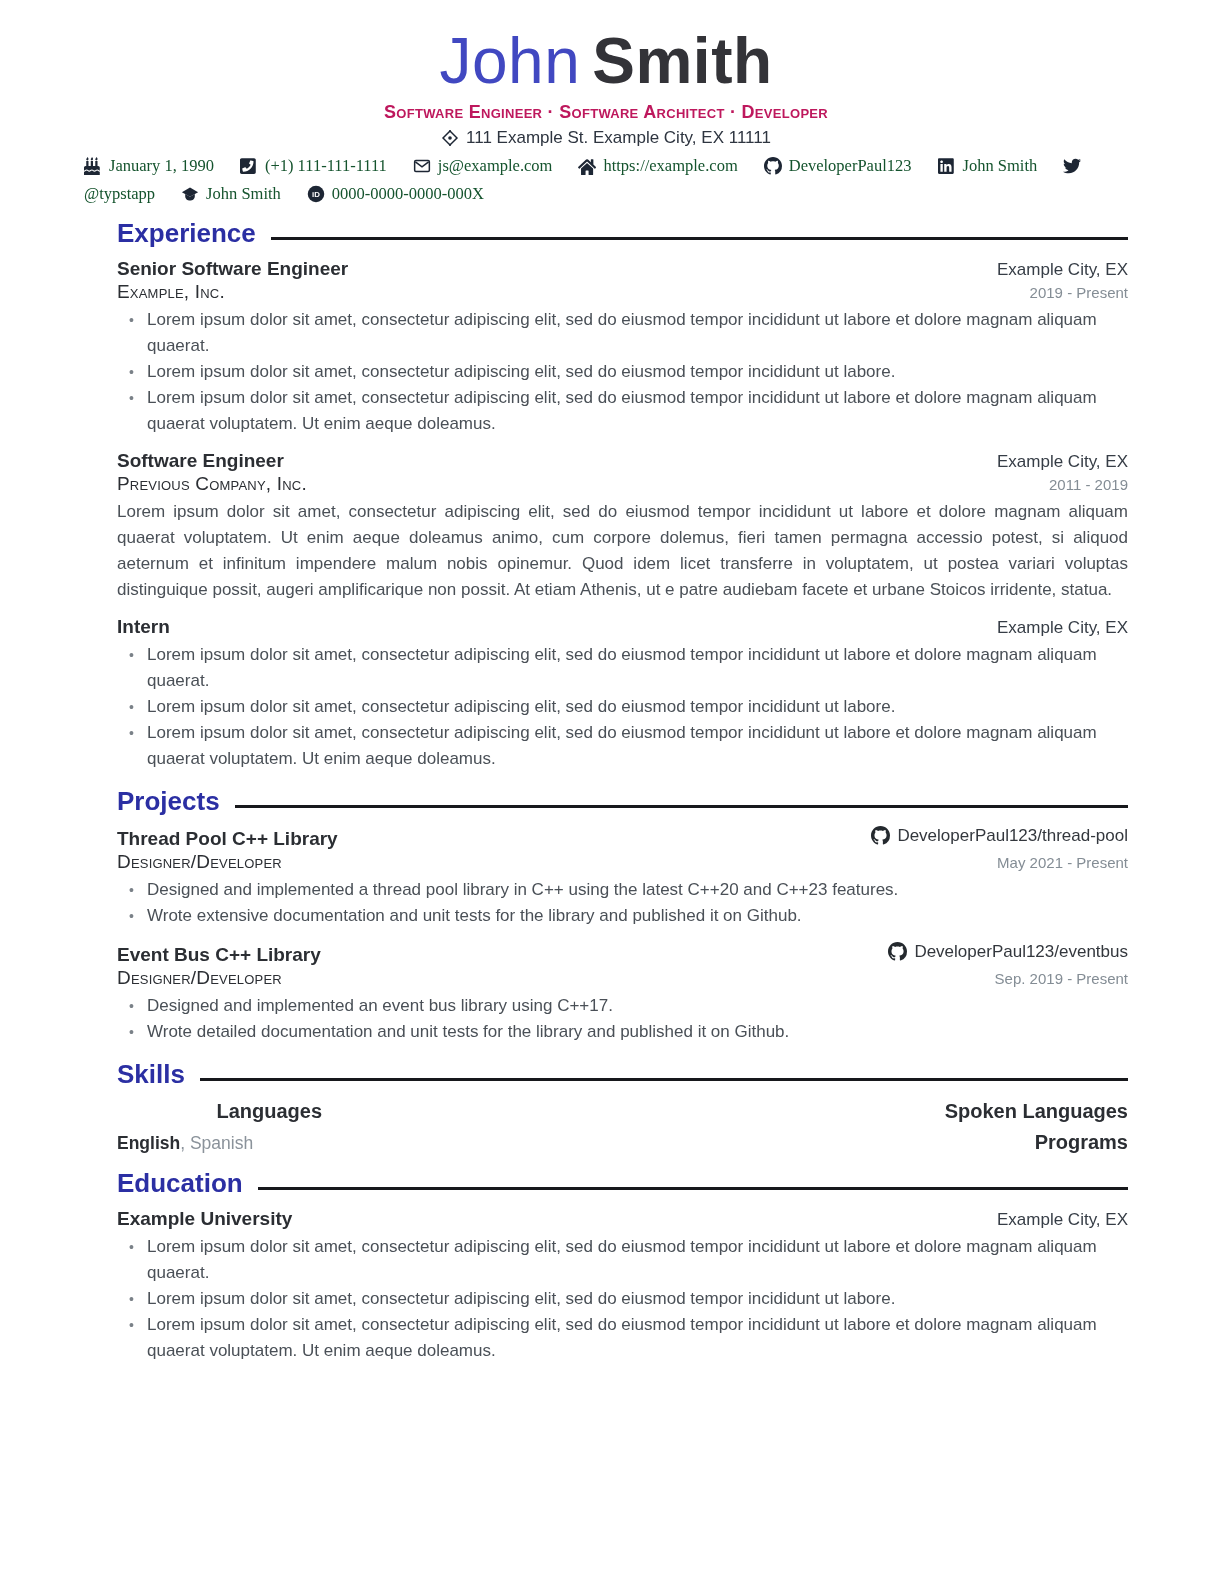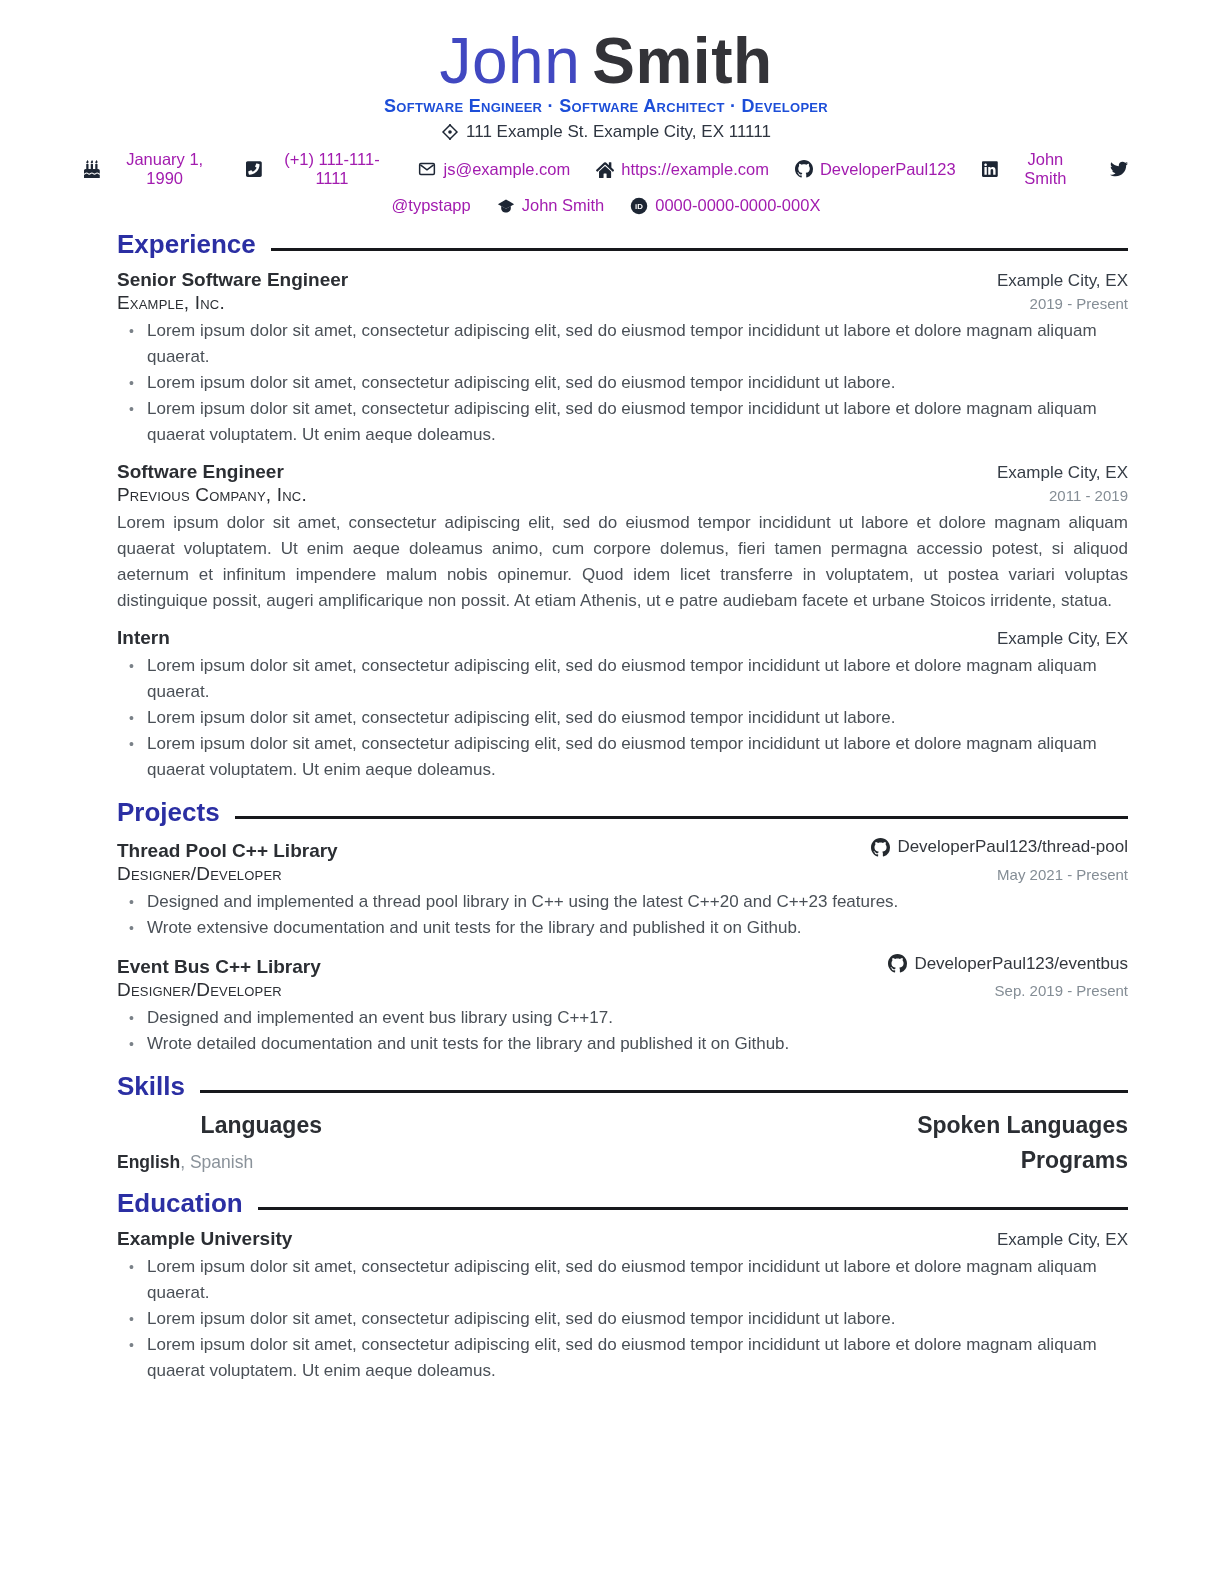--- a/index.html
+++ b/index.html
@@ -9,61 +9,61 @@
     font-family: "Liberation Sans", "DejaVu Sans", sans-serif;
     color: #474d54; overflow: hidden;
     padding: 26px 96px 20px 84px;
   }
   
   .hdr { text-align: center; }
   .name { font-size: 64px; line-height: 1.1; letter-spacing: 0.5px; }
   .name .first { color: #4148c1; font-weight: 200; }
   .name .last  { color: #333338; font-weight: 800; margin-left: 12px; }
   .titles {
-    font-variant: small-caps; font-weight: 600;
-    font-size: 18px; color: #1d4ed8; letter-spacing: 0.3px;
+    margin-top: 6px; font-variant: small-caps; font-weight: 600;
+    font-size: 18px; color: #be185d; letter-spacing: 0.3px;
   }
   .addr {
     margin-top: 5px; font-size: 17px; color: #2e3540;
     display: flex; justify-content: center; align-items: center; gap: 7px;
   }
   .contact-row {
-    margin-top: 8px; display: flex; justify-content: center;
-    align-items: center; gap: 26px; font-size: 16.5px; color: #a21caf;
+    margin-top: 8px; display: flex; justify-content: flex-start;
+    align-items: center; gap: 26px; font-size: 16.5px; color: #14532d; font-family: Liberation Serif, serif;
   }
   .contact-item { display: inline-flex; align-items: center; gap: 7px; }
   .icn { width: 18px; height: 18px; color: #1d2634; flex: 0 0 auto; display: inline-block; }
   .icn svg { width: 100%; height: 100%; display: block; }
   
   .section { margin-top: 15px; margin-left: 33px; }
   .sec-head { display: flex; align-items: center; gap: 15px; margin-bottom: 9px; }
   .sec-title { font-size: 26px; font-weight: 800; color: #2b2fa3; line-height: 1.15; }
   .sec-rule { flex: 1; height: 3px; background: #17181c; margin-top: 8px; }
   .entry { margin-bottom: 13px; }
   .row1 { display: flex; justify-content: space-between; align-items: baseline; }
   .row2 { display: flex; justify-content: space-between; align-items: baseline; margin-top: 1px; }
   .e-title { font-size: 19px; font-weight: 800; color: #2b2e33; }
   .e-loc { font-size: 17px; color: #363d46; }
   .sc { font-variant: small-caps; font-size: 19px; color: #2b2e33; letter-spacing: 0.2px; }
   .e-date { font-size: 15px; color: #848d95; }
-  .repo { display: inline-flex; align-items: center; gap: 7px; font-size: 17px; color: #33373d; padding-left: 48px; }
+  .repo { display: inline-flex; align-items: flex-start; gap: 7px; font-size: 17px; color: #33373d; padding-left: 48px; }
   .repo .icn { width: 19px; height: 19px; color: #24292e; }
   ul.bullets { list-style: none; padding-left: 30px; margin-top: 4px; }
   ul.bullets li { position: relative; font-size: 17px; line-height: 26px; color: #4a5057; }
   ul.bullets li::before {
     content: "•"; position: absolute; left: -18px; top: 0;
     color: #7a8188; font-size: 14px; line-height: 26px;
   }
   .desc { font-size: 17px; line-height: 26px; color: #4a5057; text-align: justify; margin-top: 4px; }
   
   .skills-grid {
     display: grid; grid-template-columns: 205px 1fr; column-gap: 22px;
     row-gap: 8px; margin-top: 10px; align-items: baseline;
   }
-  .skill-label { text-align: right; font-weight: 800; font-size: 23px; color: #2b2e33; }
+  .skill-label { text-align: right; font-weight: 800; font-size: 20px; color: #2b2e33; }
   .skill-value { font-size: 17.5px; color: #8a929a; }
   .skill-value strong { color: #2b2e33; font-weight: 800; }
 </style>
 </head>
 <body>
 
 <svg width="0" height="0" style="position:absolute" aria-hidden="true">
   <defs>
     <g id="i-cake">
         <path fill="currentColor" transform="scale(0.0352,0.0352)" d="M448 384c-28.02 0-31.26-32-74.5-32-43.43 0-46.825 32-74.75 32-27.695 0-31.454-32-74.75-32-42.842 0-47.218 32-74.5 32-28.148 0-31.202-32-74.75-32-43.547 0-46.653 32-74.75 32v-80c0-26.5 21.5-48 48-48h16V112h64v144h64V112h64v144h64V112h64v144h16c26.5 0 48 21.5 48 48v80zm0 128H0v-96c43.356 0 46.767-32 74.75-32 27.951 0 31.253 32 74.75 32 42.843 0 47.217-32 74.5-32 28.148 0 31.201 32 74.75 32 43.357 0 46.767-32 74.75-32 27.488 0 31.252 32 74.5 32v96zM96 96c-17.75 0-32-14.25-32-32 0-31 32-23 32-64 12 0 32 29.5 32 56s-14.25 40-32 40zm128 0c-17.75 0-32-14.25-32-32 0-31 32-23 32-64 12 0 32 29.5 32 56s-14.25 40-32 40zm128 0c-17.75 0-32-14.25-32-32 0-31 32-23 32-64 12 0 32 29.5 32 56s-14.25 40-32 40z"></path>

